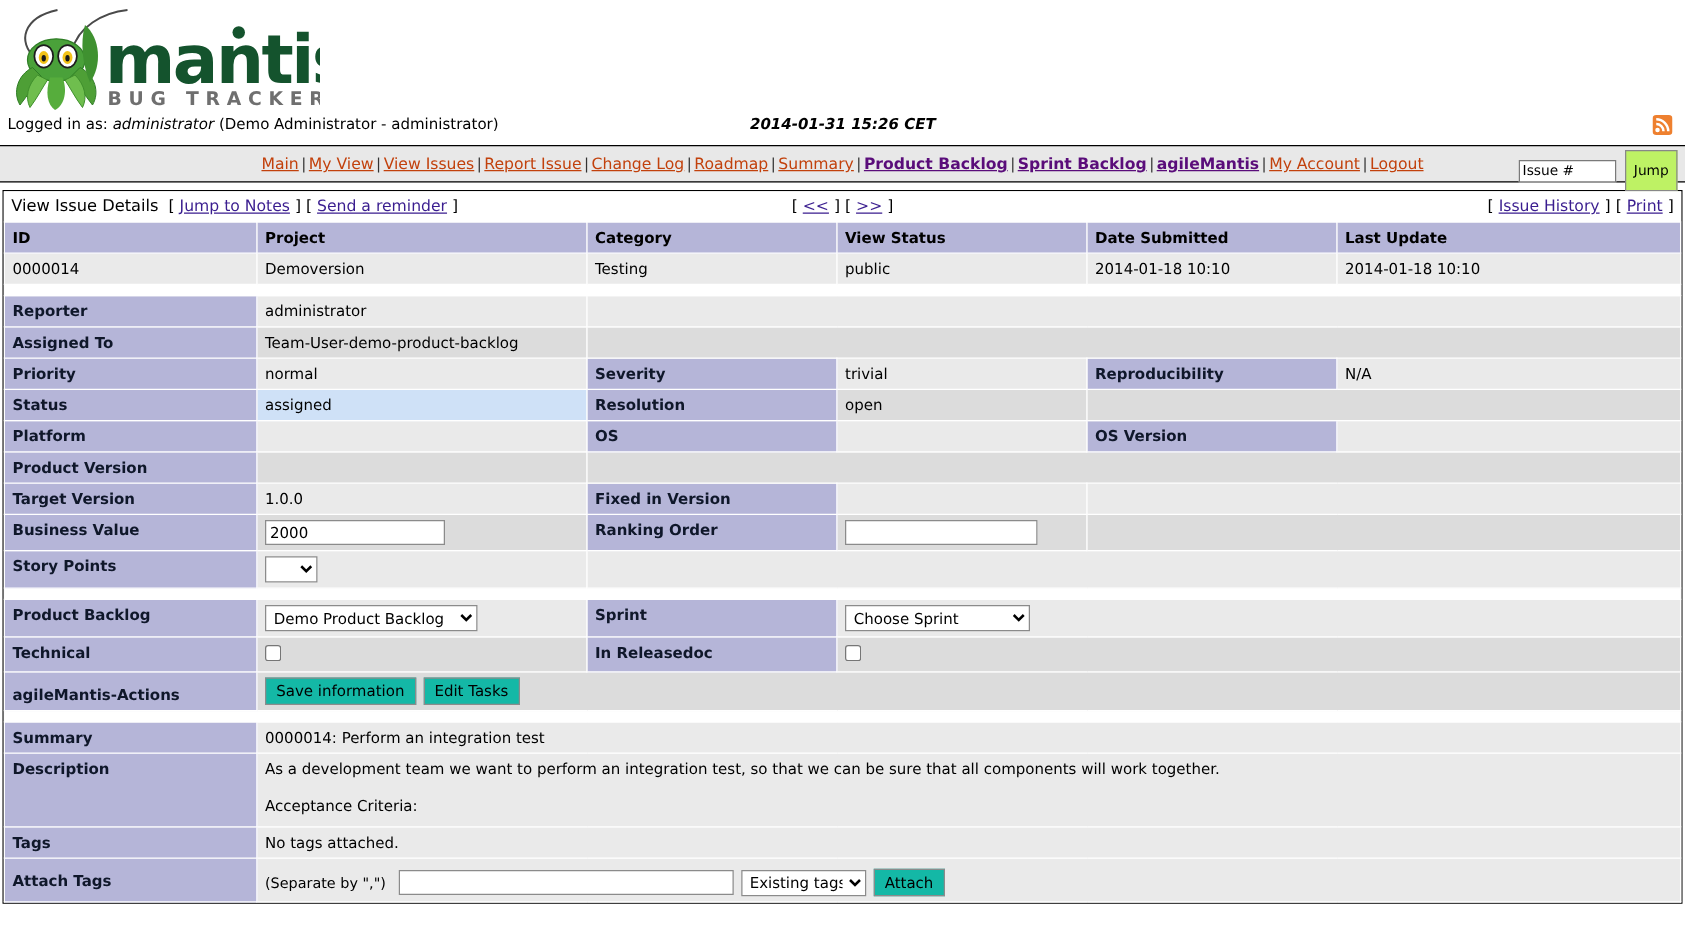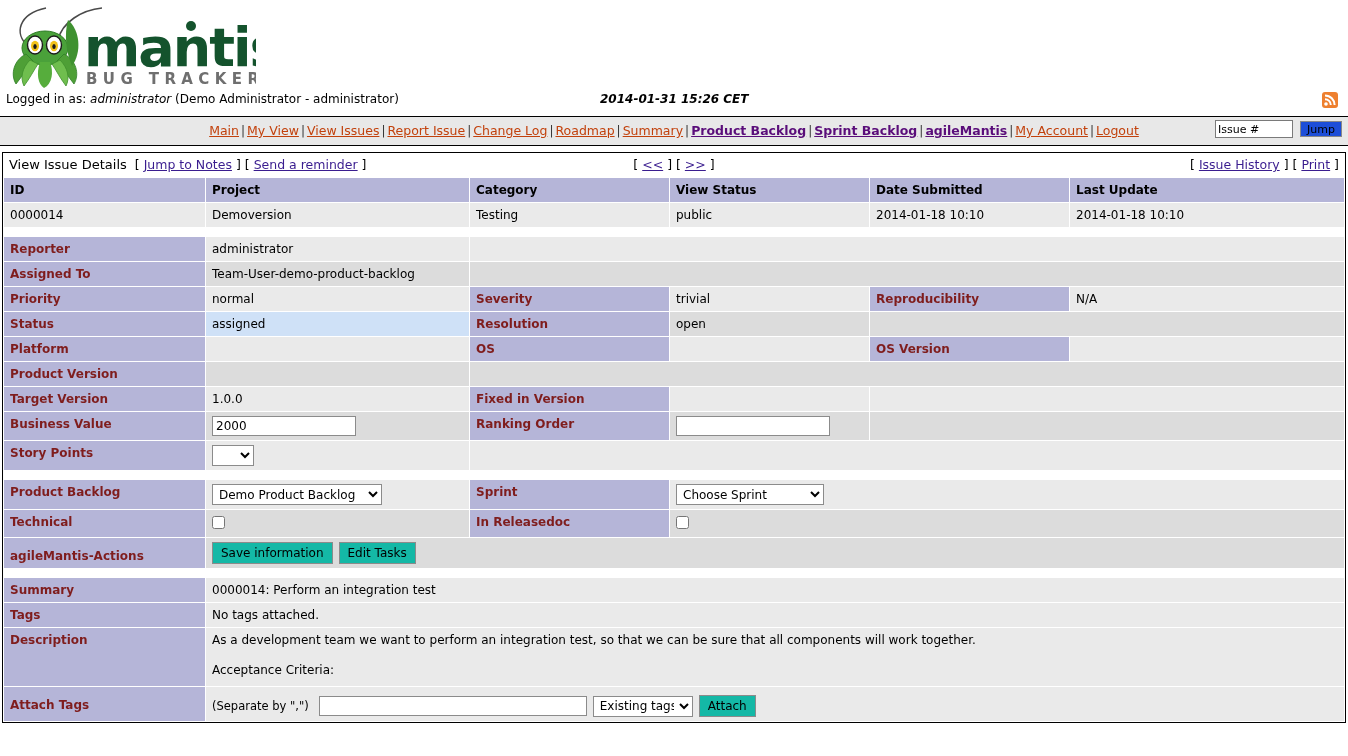--- a/index.html
+++ b/index.html
@@ -60,24 +60,24 @@
   }
   .jumpbox input {
     width: 78px; height: 18px;
     font-family: "DejaVu Sans", "Liberation Sans", sans-serif;
     font-size: 11px;
     border: 1px solid #7a7a7a;
     padding: 0 2px;
     background: #ffffff;
   }
   .jumpbox button {
-    height: 16px; min-width: 40px;
+    height: 33px; min-width: 40px;
     font-family: "DejaVu Sans", "Liberation Sans", sans-serif;
     font-size: 11px;
-    background: #1d4ed8;
+    background: #bef264;
     border: 1px solid #888;
     cursor: pointer;
   }
 
   
   .page-frame {
     margin: 6px 2px 0 2px;
     border: 1px solid #000000;
     background: #ffffff;
   }
@@ -111,21 +111,21 @@
   }
   table.mtab td {
     padding: 4px 6px;
     vertical-align: top;
     border: 1px solid #ffffff;
     line-height: 16px;
   }
   td.cat {            
     background: #b5b5d8;
     font-weight: bold;
-    color: #7f1d1d;
+    color: #0f172a;
   }
   td.cathdr {         
     background: #b5b5d8;
     font-weight: bold;
   }
   tr.r1 td.val { background: #eaeaea; }
   tr.r2 td.val { background: #dcdcdc; }
   td.val { background: #eaeaea; }
   td.assigned-cell { background: #cfe1f7; }
 
@@ -394,31 +394,31 @@
     <tr class="spacer-row">
           <td colspan="6"></td>
         </tr>
 
     <tr class="r1">
       <td class="cat">Summary</td>
       <td class="val" colspan="5">0000014: Perform an integration test</td>
     </tr>
 
     <tr class="r1">
-      <td class="cat">Tags</td>
-      <td class="val" colspan="5">No tags attached.</td>
-    </tr>
-
-    <tr class="r1">
       <td class="cat">Description</td>
       <td class="val" colspan="5" style="padding-bottom:8px">
         <div>As a development team we want to perform an integration test, so that we can be sure that all components will work together.</div>
         <div style="height:14px"></div>
         <div>Acceptance Criteria:</div>
       </td>
+    </tr>
+
+    <tr class="r1">
+      <td class="cat">Tags</td>
+      <td class="val" colspan="5">No tags attached.</td>
     </tr>
 
     <tr class="r1">
       <td class="cat" style="padding-top:10px">Attach Tags</td>
       <td class="val" colspan="5" style="padding-top:8px">
         <span class="rowflex">
           <span class="sep-note">(Separate by ",")</span>
           <input class="txt tag" value="" style="">
           <select class="sel etags">
             <option>Existing tags</option>

